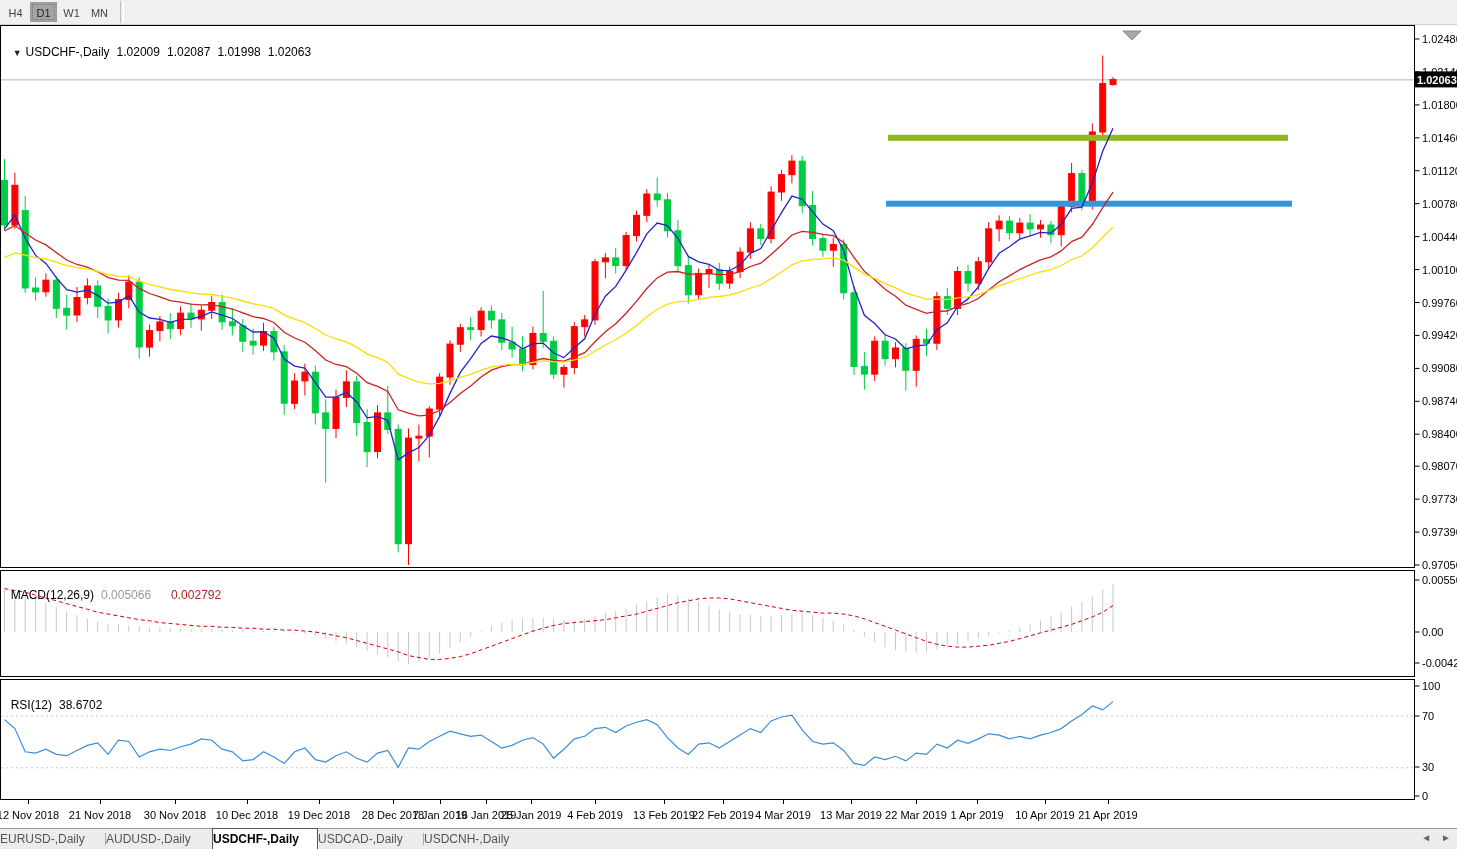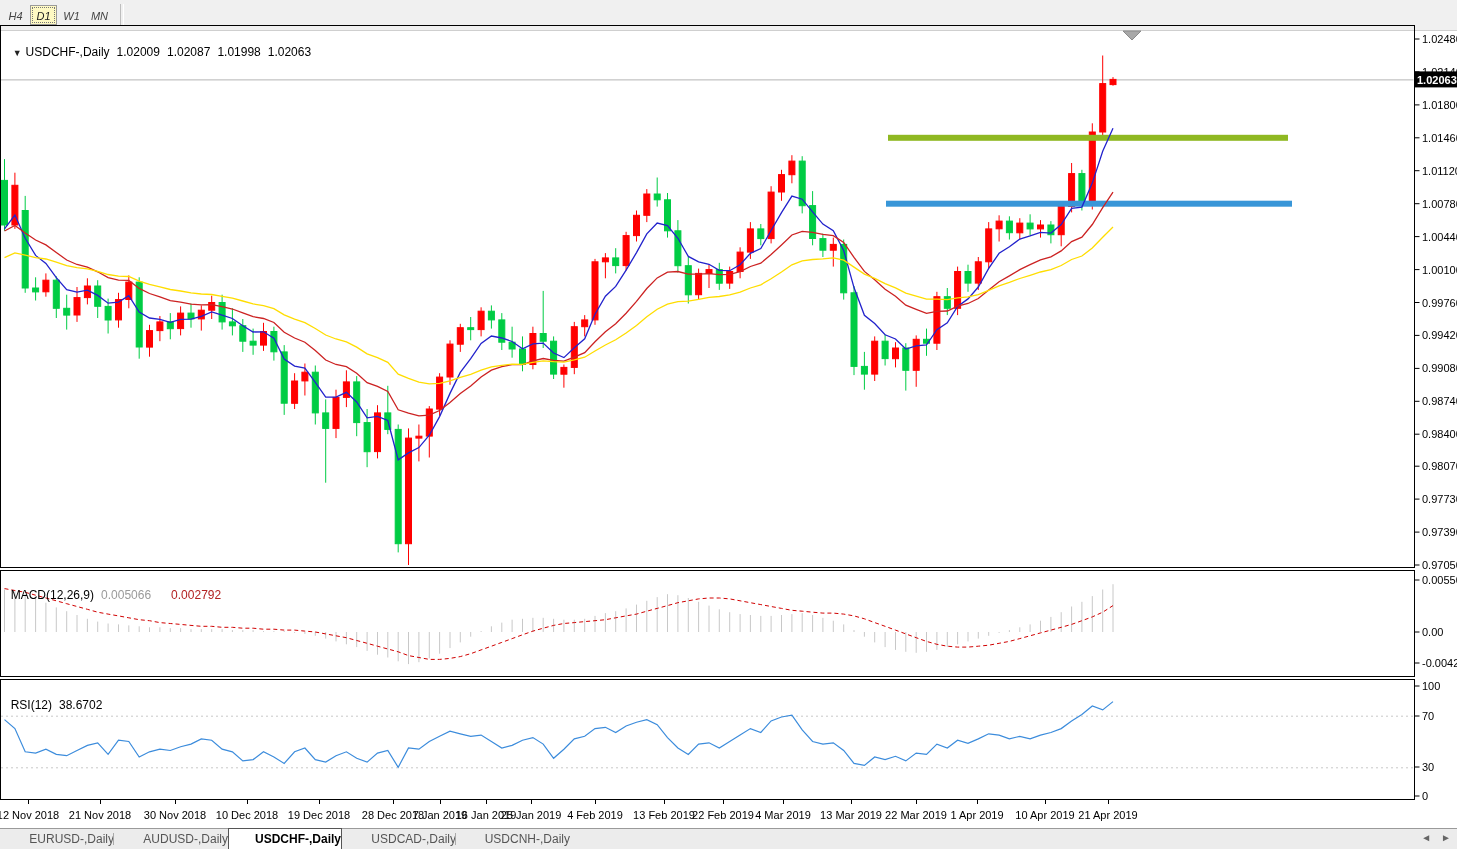--- a/index.html
+++ b/index.html
@@ -3,49 +3,49 @@
 <meta charset="utf-8">
 <style>
   html,body{margin:0;padding:0;}
   body{
     width:1457px;height:849px;position:relative;overflow:hidden;
     background:#ffffff;font-family:"Liberation Sans",sans-serif;
     -webkit-font-smoothing:none;
   }
   
   .toolbar{
-    position:absolute;left:0;top:0;width:1457px;height:31px;
+    position:absolute;left:0;top:0;width:1457px;height:25px;
     background:#f0f0f0;border-bottom:1px solid #cfcfcf;box-sizing:border-box;
-    display:flex;align-items:center;padding-left:2px;font-style:italic;
+    display:flex;align-items:center;padding-left:2px;
   }
   .tf-btn{
     width:27px;height:20px;line-height:20px;text-align:center;
     font-size:11px;color:#444;background:#f0f0f0;border:1px solid #f0f0f0;
     box-sizing:border-box;margin-right:1px;cursor:default;
   }
   .tf-btn.active{
-    background:#fef9c3;border:1px solid #9a9a9a;
+    background:#a3a3a3;border:1px solid #9a9a9a;
     outline:1px dotted #777;outline-offset:-3px;color:#222;
   }
   .toolbar-sep{width:2px;height:22px;margin-left:6px;
     border-left:1px solid #bdbdbd;border-right:1px solid #ffffff;}
   
   .chart-label{position:absolute;font-size:12px;color:#000;white-space:pre;z-index:5;}
   .chart-label .num{margin-left:7px;}
   .tri{font-size:9px;margin-right:4px;color:#222;}
   .macd-main{color:#9a9a9a;margin-left:7px;}
   .macd-sig{color:#b22222;margin-left:20px;}
   
   .tabbar{
     position:absolute;left:0;top:828px;width:1457px;height:21px;
     background:#ececec;border-top:1px solid #9a9a9a;box-sizing:border-box;
     display:flex;align-items:stretch;font-size:12px;
   }
   .tab{
-    width:114px;display:flex;align-items:center;justify-content:flex-end;
+    width:106px;display:flex;align-items:center;justify-content:flex-start;
     color:#555;position:relative;cursor:default;box-sizing:border-box;
   }
   .tab .sep{position:absolute;right:0;top:4px;height:12px;border-right:1px solid #aaa;}
   .tab.active{
     background:#ffffff;border:1px solid #555;border-bottom:none;
     color:#000;font-weight:bold;margin-top:-1px;z-index:2;
   }
   .tab-scroll{
     position:absolute;right:6px;top:3px;display:flex;gap:10px;
     color:#666;font-size:10px;

